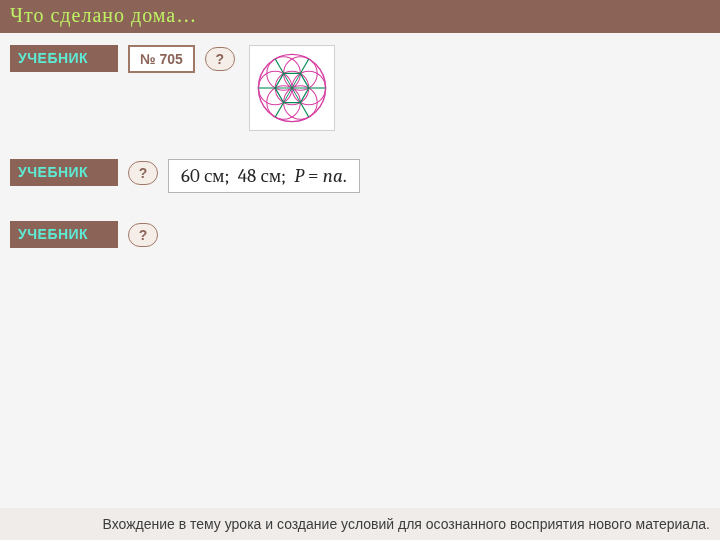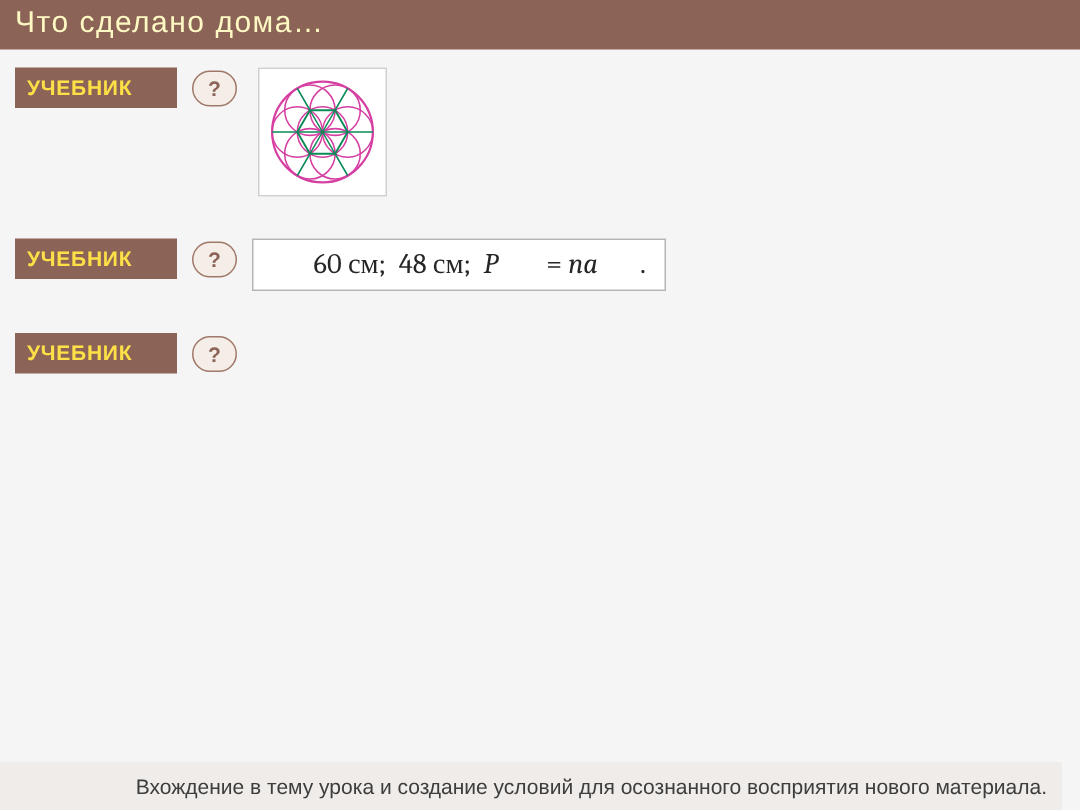--- a/index.html
+++ b/index.html
@@ -6,35 +6,36 @@
   body {
     width: 720px;
     height: 540px;
     background: #f5f5f5;
     font-family: Arial, sans-serif;
     position: relative;
     overflow: hidden;
   }
   .title-bar {
     background: #8b6357;
-    color: #fef9c3;
+    color: #bef264;
     padding: 4px 10px 6px 10px;
     font-size: 20px;
     letter-spacing: 1px;
+    font-family: Liberation Serif, serif;
   }
   .content { padding: 12px 10px 0 10px; }
   .row {
     display: flex;
     align-items: flex-start;
     margin-bottom: 28px;
     gap: 10px;
   }
   .tag {
     background: #8b6357;
-    color: #fde047;
+    color: #5eead4;
     font-weight: bold;
     font-size: 14px;
     width: 108px;
     padding: 6px 8px;
     line-height: 1.1;
     letter-spacing: 0.5px;
   }
   .num-badge {
     background: #ffffff;
     border: 2px solid #a07868;
@@ -62,48 +63,49 @@
   }
   .answer-box {
     background: #ffffff;
     border: 1px solid #b5b5b5;
     padding: 5px 12px;
     font-family: Cambria, Georgia, serif;
     font-size: 19px;
     color: #262626;
     font-style: italic;
   }
-  .answer-box .upright { font-style: normal; margin-left: 28px; }
+  .answer-box .upright { font-style: normal; }
   .flower-svg {
     margin-left: 4px;
     border: 1px solid #d0d0d0;
     background:#fff;
     padding:2px;
   }
   .footer {
     position: absolute;
     bottom: 0;
     left: 0;
-    right: 12px;
+    right: 0;
     background: #efece9;
     color: #3d3d3d;
     font-size: 14px;
     padding: 8px 10px;
     text-align: right;
   }
 </style>
 </head>
 <body>
 
 <div class="title-bar">Что  сделано  дома…</div>
 
 <div class="content">
 
   <div class="row">
     <div class="tag">УЧЕБНИК</div>
+    <div class="num-badge">№ 705</div>
     <div class="help-btn">?</div>
     <svg class="flower-svg" width="86" height="86" viewBox="-50 -50 100 100">
       <circle cx="0" cy="0" r="42" fill="none" stroke="#d63fa2" stroke-width="1.8"></circle>
       <g fill="none" stroke="#d63fa2" stroke-width="1.3">
         <circle cx="0" cy="0" r="21"></circle>
         <circle cx="21" cy="0" r="21"></circle>
         <circle cx="-21" cy="0" r="21"></circle>
         <circle cx="10.5" cy="18.19" r="21"></circle>
         <circle cx="-10.5" cy="18.19" r="21"></circle>
         <circle cx="10.5" cy="-18.19" r="21"></circle>

